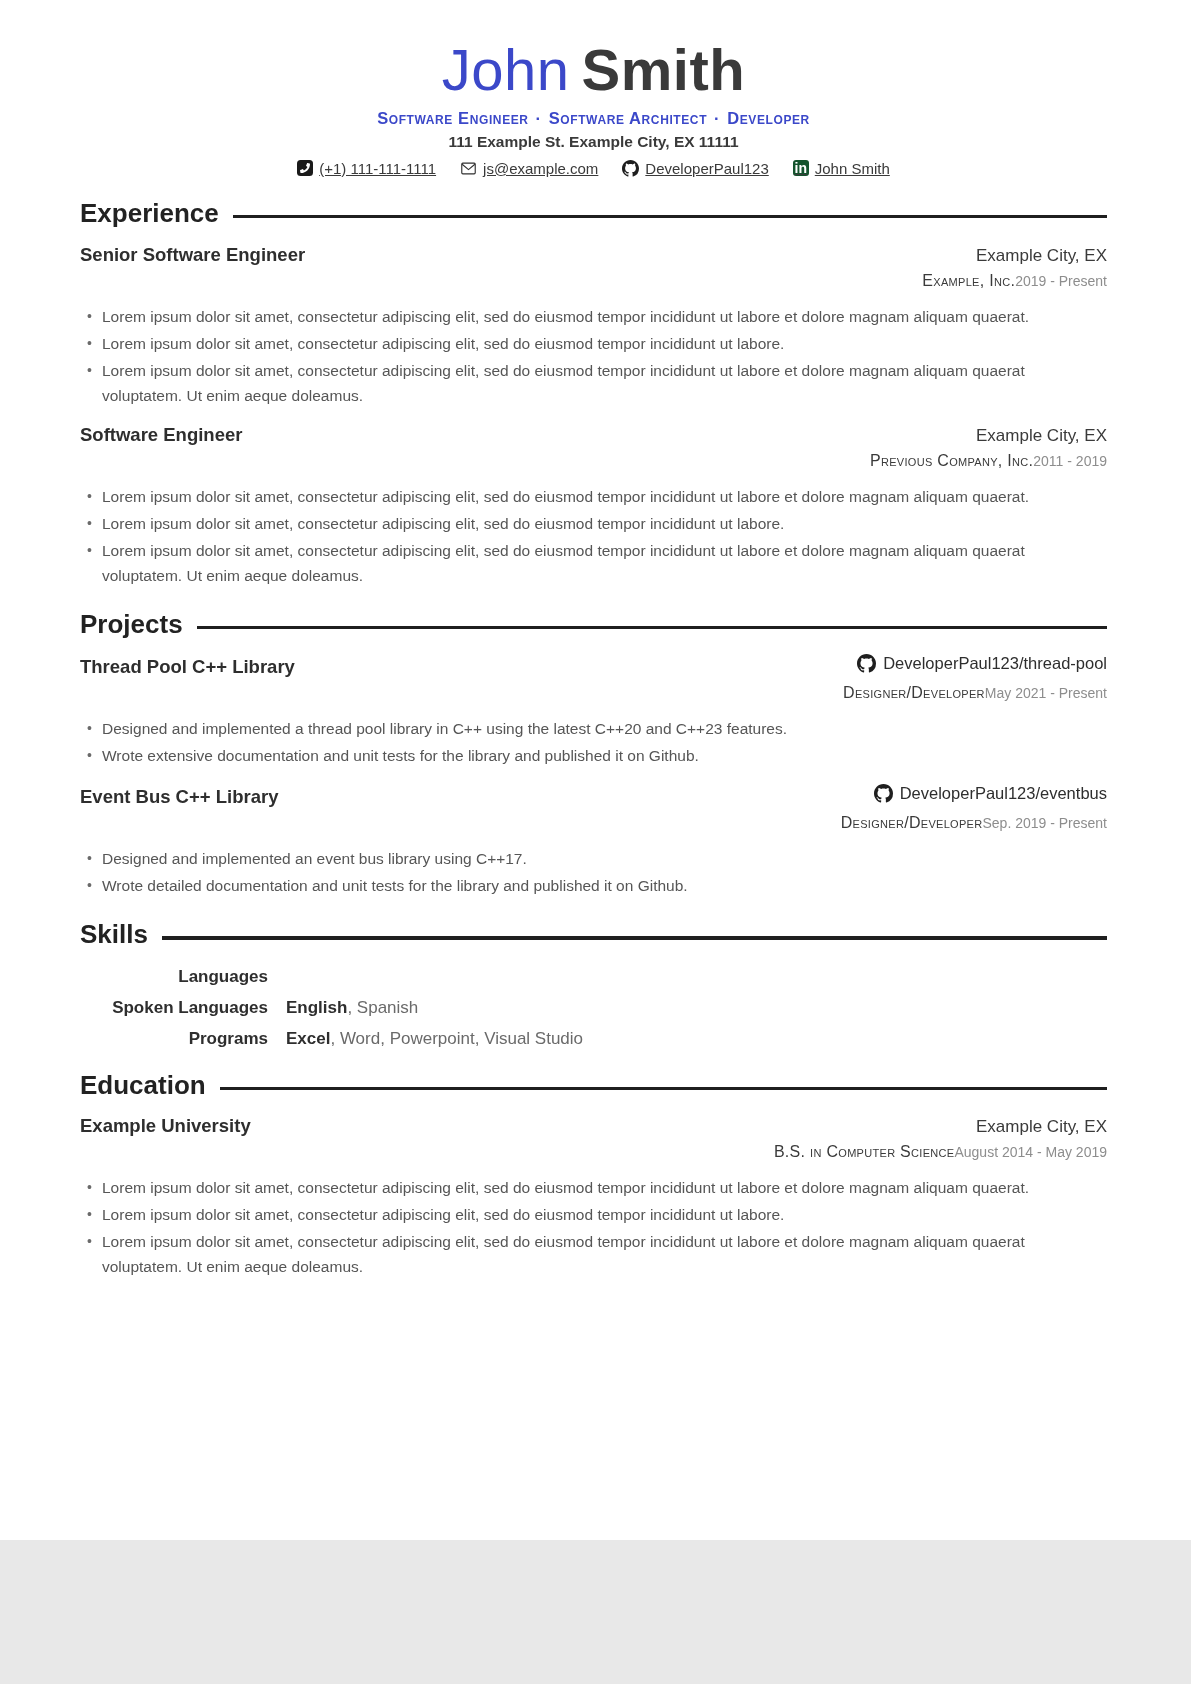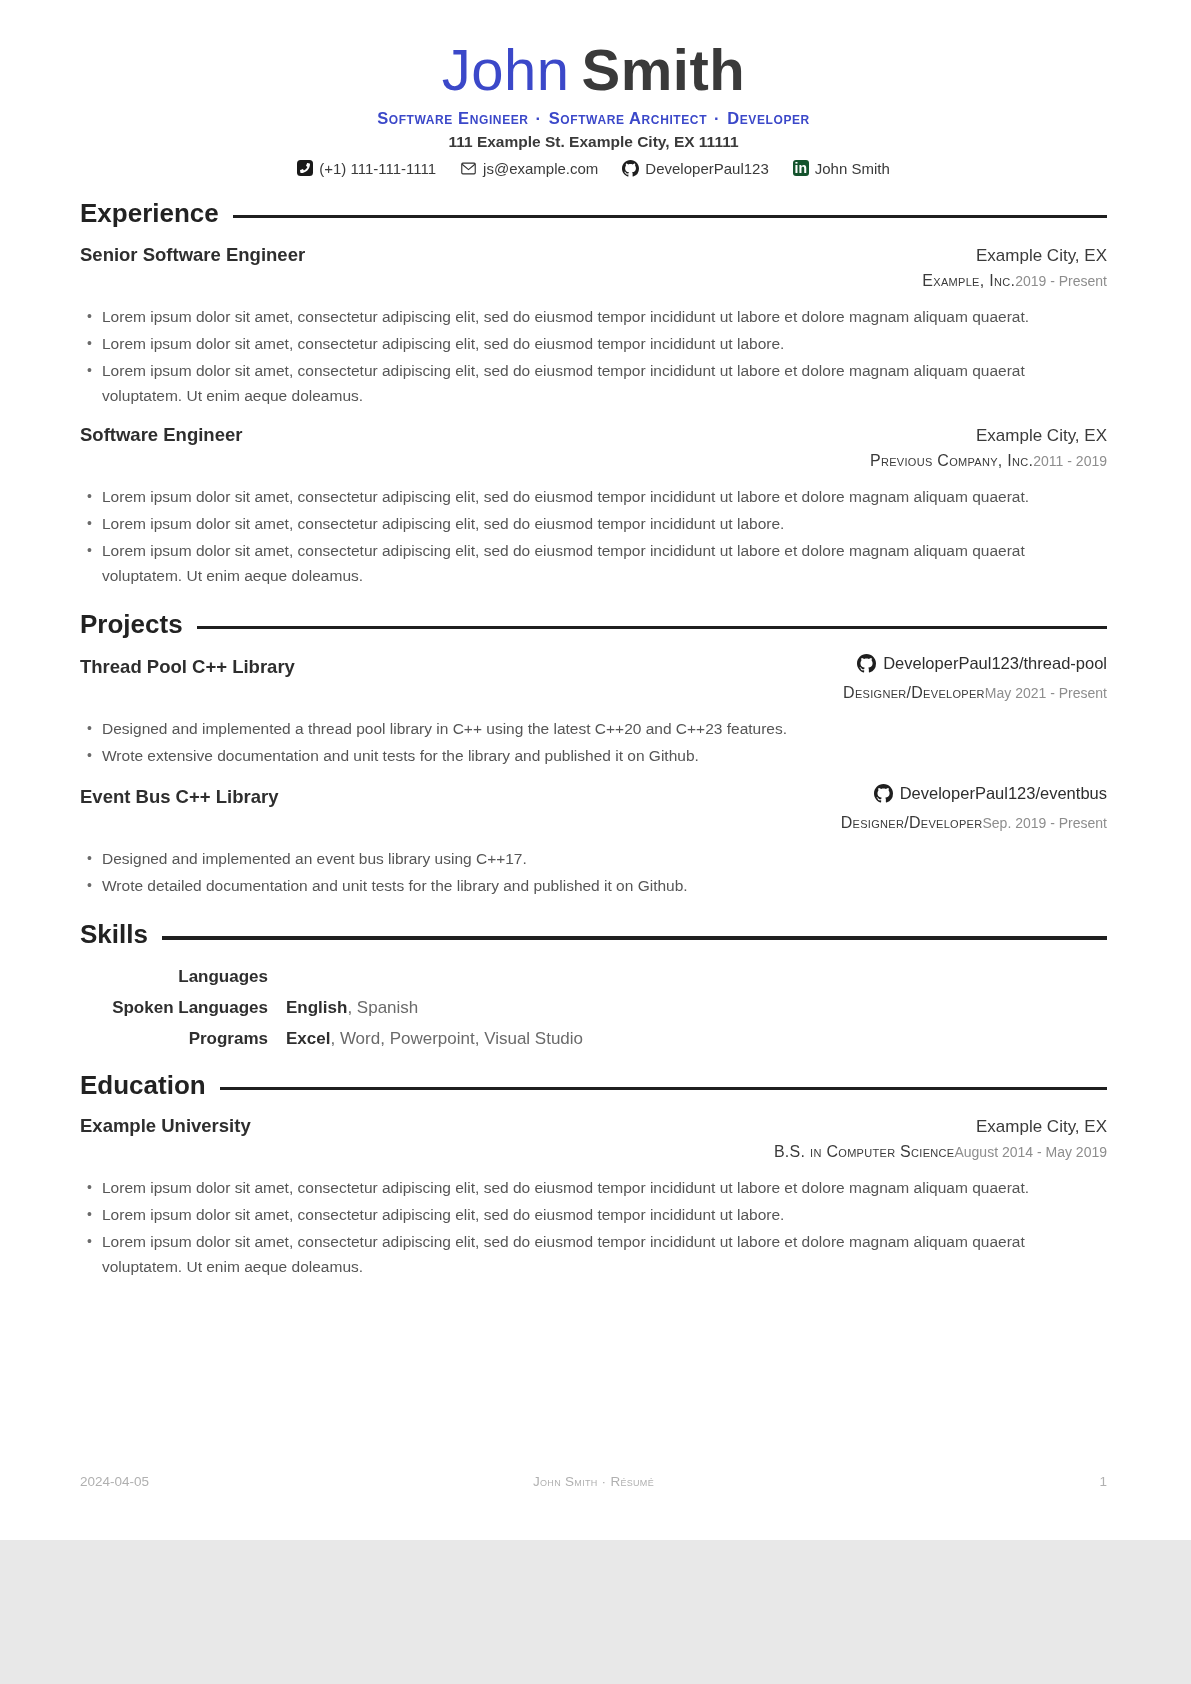--- a/index.html
+++ b/index.html
@@ -11,21 +11,21 @@
   
   .hdr{text-align:center;}
   .name{font-size:58px;line-height:1.12;letter-spacing:.5px;}
   .name .first{font-weight:100;color:#3b48c9;}
   .name .last{font-weight:700;color:#3a3a3a;margin-left:12px;}
   .tagline{margin-top:6px;font-variant:small-caps;font-weight:600;font-size:16.5px;
            color:#3b48c9;letter-spacing:.6px;}
   .tagline .dot{padding:0 7px;}
   .address{margin-top:5px;font-weight:700;font-size:15.5px;color:#3a3a3a;}
   .contacts{margin-top:9px;display:flex;justify-content:center;align-items:flex-end;
-            gap:24px;font-size:15px;color:#3a3a3a;}
+            gap:24px;font-size:15px;color:#3a3a3a;text-decoration:underline;}
   .contact{display:inline-flex;align-items:center;gap:6px;text-decoration:none;color:#3a3a3a;}
   .ic{display:inline-flex;align-items:center;justify-content:center;}
   .ic-phone{width:16px;height:16px;background:#1a1a1a;border-radius:3.5px;}
   .ic-phone svg{width:10px;height:10px;fill:#ffffff;}
   .ic-mail svg{width:17px;height:17px;stroke:#2f2f2f;fill:none;stroke-width:1.6;}
   .ic-gh svg{width:17px;height:17px;fill:#1f1f1f;}
   .ic-li{width:16px;height:16px;background:#14532d;border-radius:3px;color:#fff;
          font-size:14px;font-weight:700;line-height:16px;text-align:center;}
   
   .sec-head{display:flex;align-items:flex-start;margin-top:22px;margin-bottom:12px;text-align:right;}
@@ -223,19 +223,14 @@
       <span class="entry-org">B.S. in Computer Science</span>
       <span class="entry-date">August 2014 - May 2019</span>
     </div>
     <ul class="bullets">
       <li>Lorem ipsum dolor sit amet, consectetur adipiscing elit, sed do eiusmod tempor incididunt ut labore et dolore magnam aliquam quaerat.</li>
       <li>Lorem ipsum dolor sit amet, consectetur adipiscing elit, sed do eiusmod tempor incididunt ut labore.</li>
       <li>Lorem ipsum dolor sit amet, consectetur adipiscing elit, sed do eiusmod tempor incididunt ut labore et dolore magnam aliquam quaerat voluptatem. Ut enim aeque doleamus.</li>
     </ul>
   </div>
 
-  <div class="footer">
-    <span class="f-left">2024-04-05</span>
-    <span class="f-center">John Smith · Résumé</span>
-    <span class="f-right">1</span>
-  </div>
 
 </div>
 
 </body></html>

